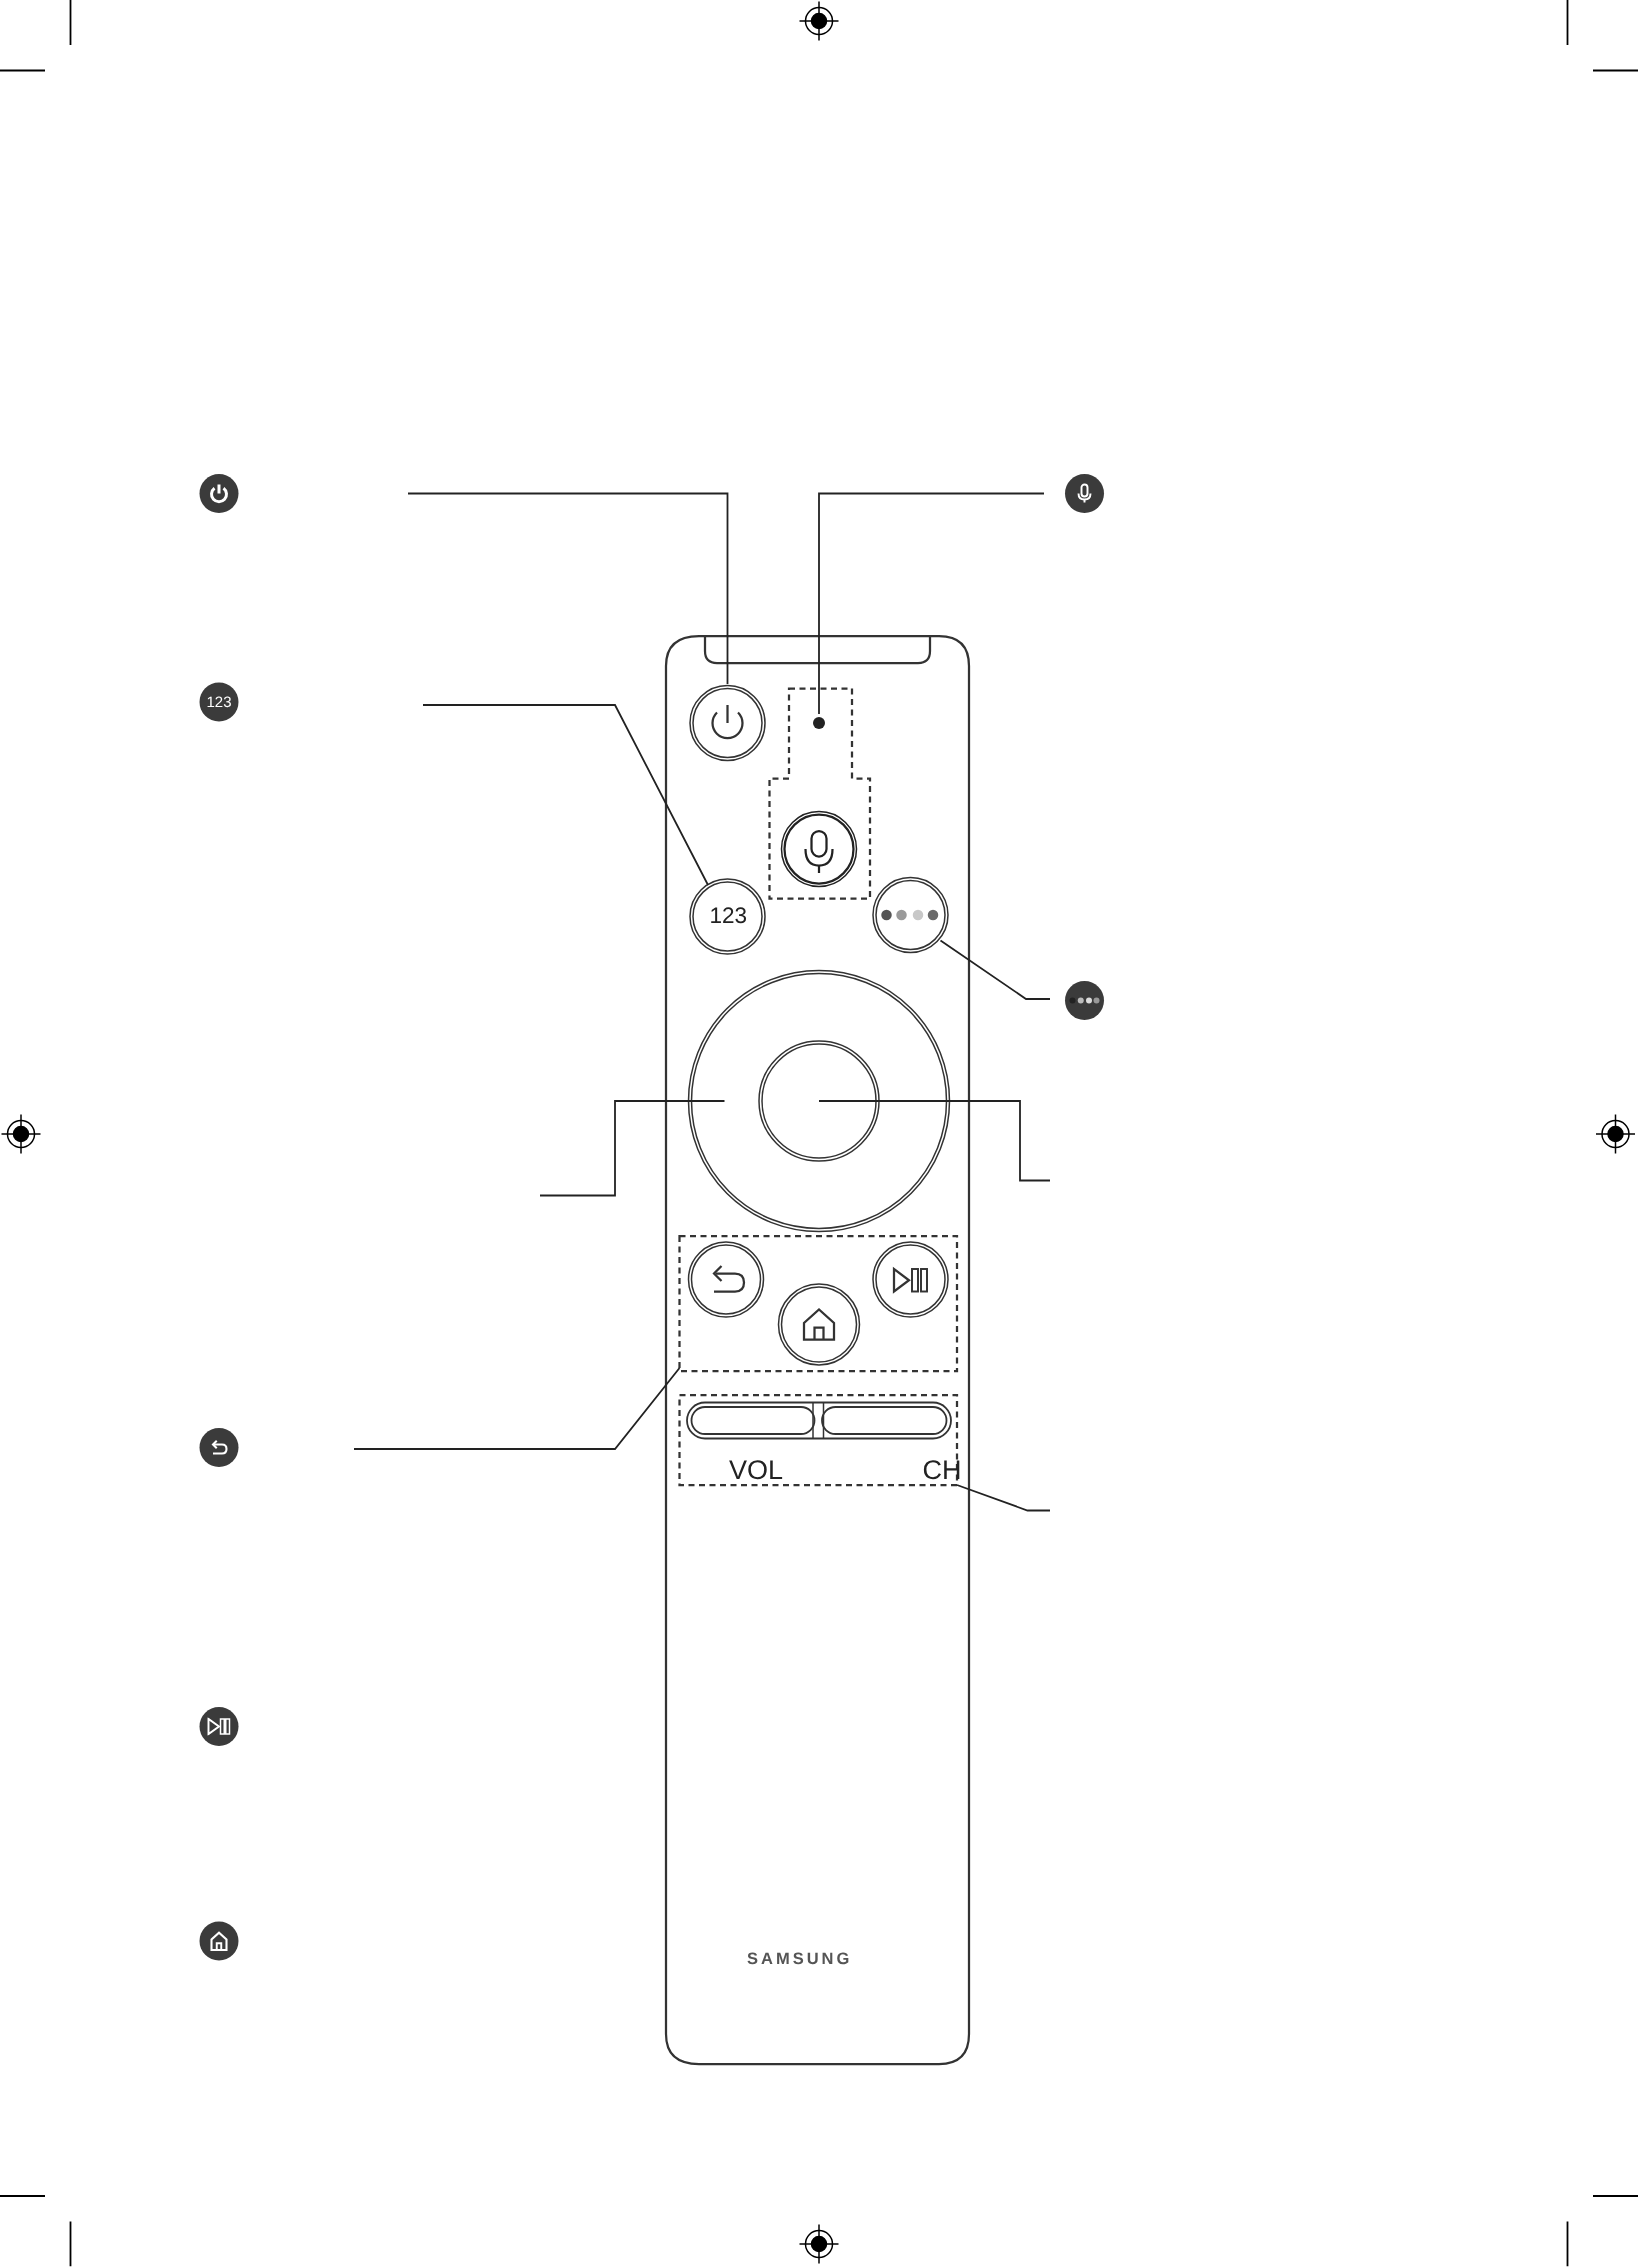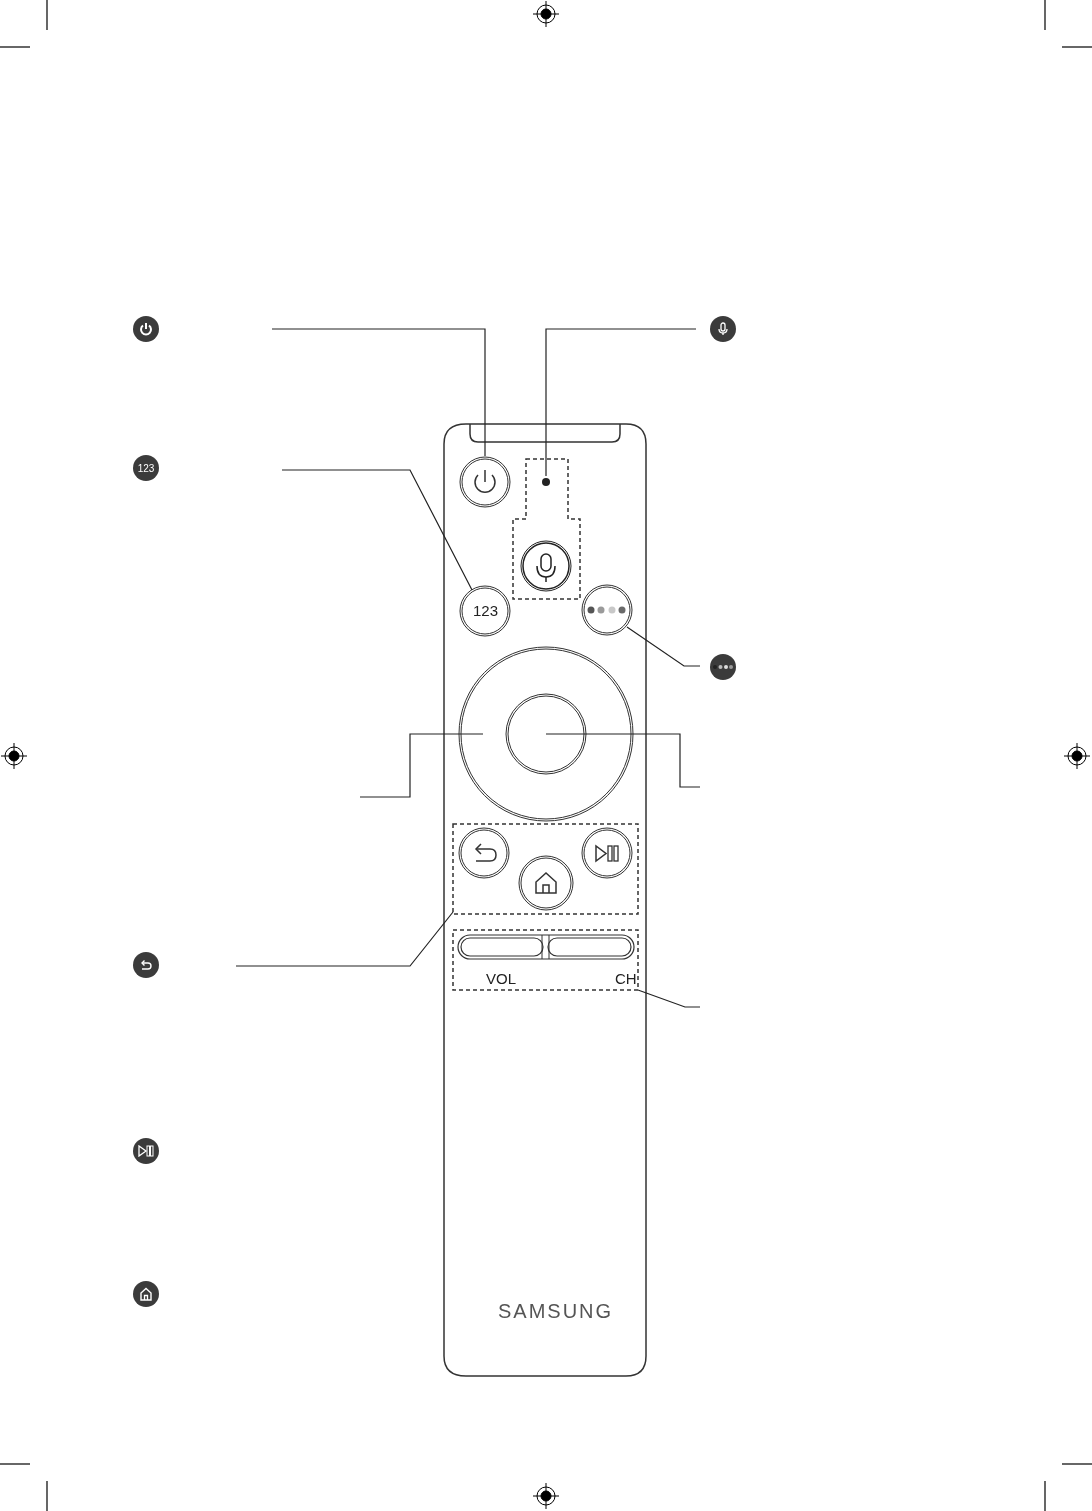--- a/index.html
+++ b/index.html
@@ -1,20 +1,20 @@
 <!DOCTYPE html>
 <html><head>
 <meta charset="utf-8">
 <style>
   html,body{margin:0;padding:0;background:#fff;}
   body{width:1092px;height:1511px;position:relative;overflow:hidden;font-family:"Liberation Sans",sans-serif;}
   .badge{position:absolute;width:26px;height:26px;border-radius:50%;background:#3b3b3b;color:#fff;display:flex;align-items:center;justify-content:center;font-size:10px;}
   .badge svg{display:block;}
-  .rlabel{position:absolute;font-size:15px;color:#222;}
-  .brand{position:absolute;font-weight:normal;letter-spacing:2px;color:#555;font-size:20px;}
+  .rlabel{position:absolute;font-size:18px;color:#222;}
+  .brand{position:absolute;font-weight:bold;letter-spacing:2px;color:#555;font-size:11px;}
   svg.main{position:absolute;left:0;top:0;}
 </style>
 </head>
 <body>
 
 <svg class="main" width="1092" height="1511" viewBox="0 0 1092 1511">
 
   <g stroke="#000" stroke-width="1.2" fill="none">
     <line x1="47" y1="0" x2="47" y2="30"></line>
     <line x1="0" y1="47" x2="30" y2="47"></line>

